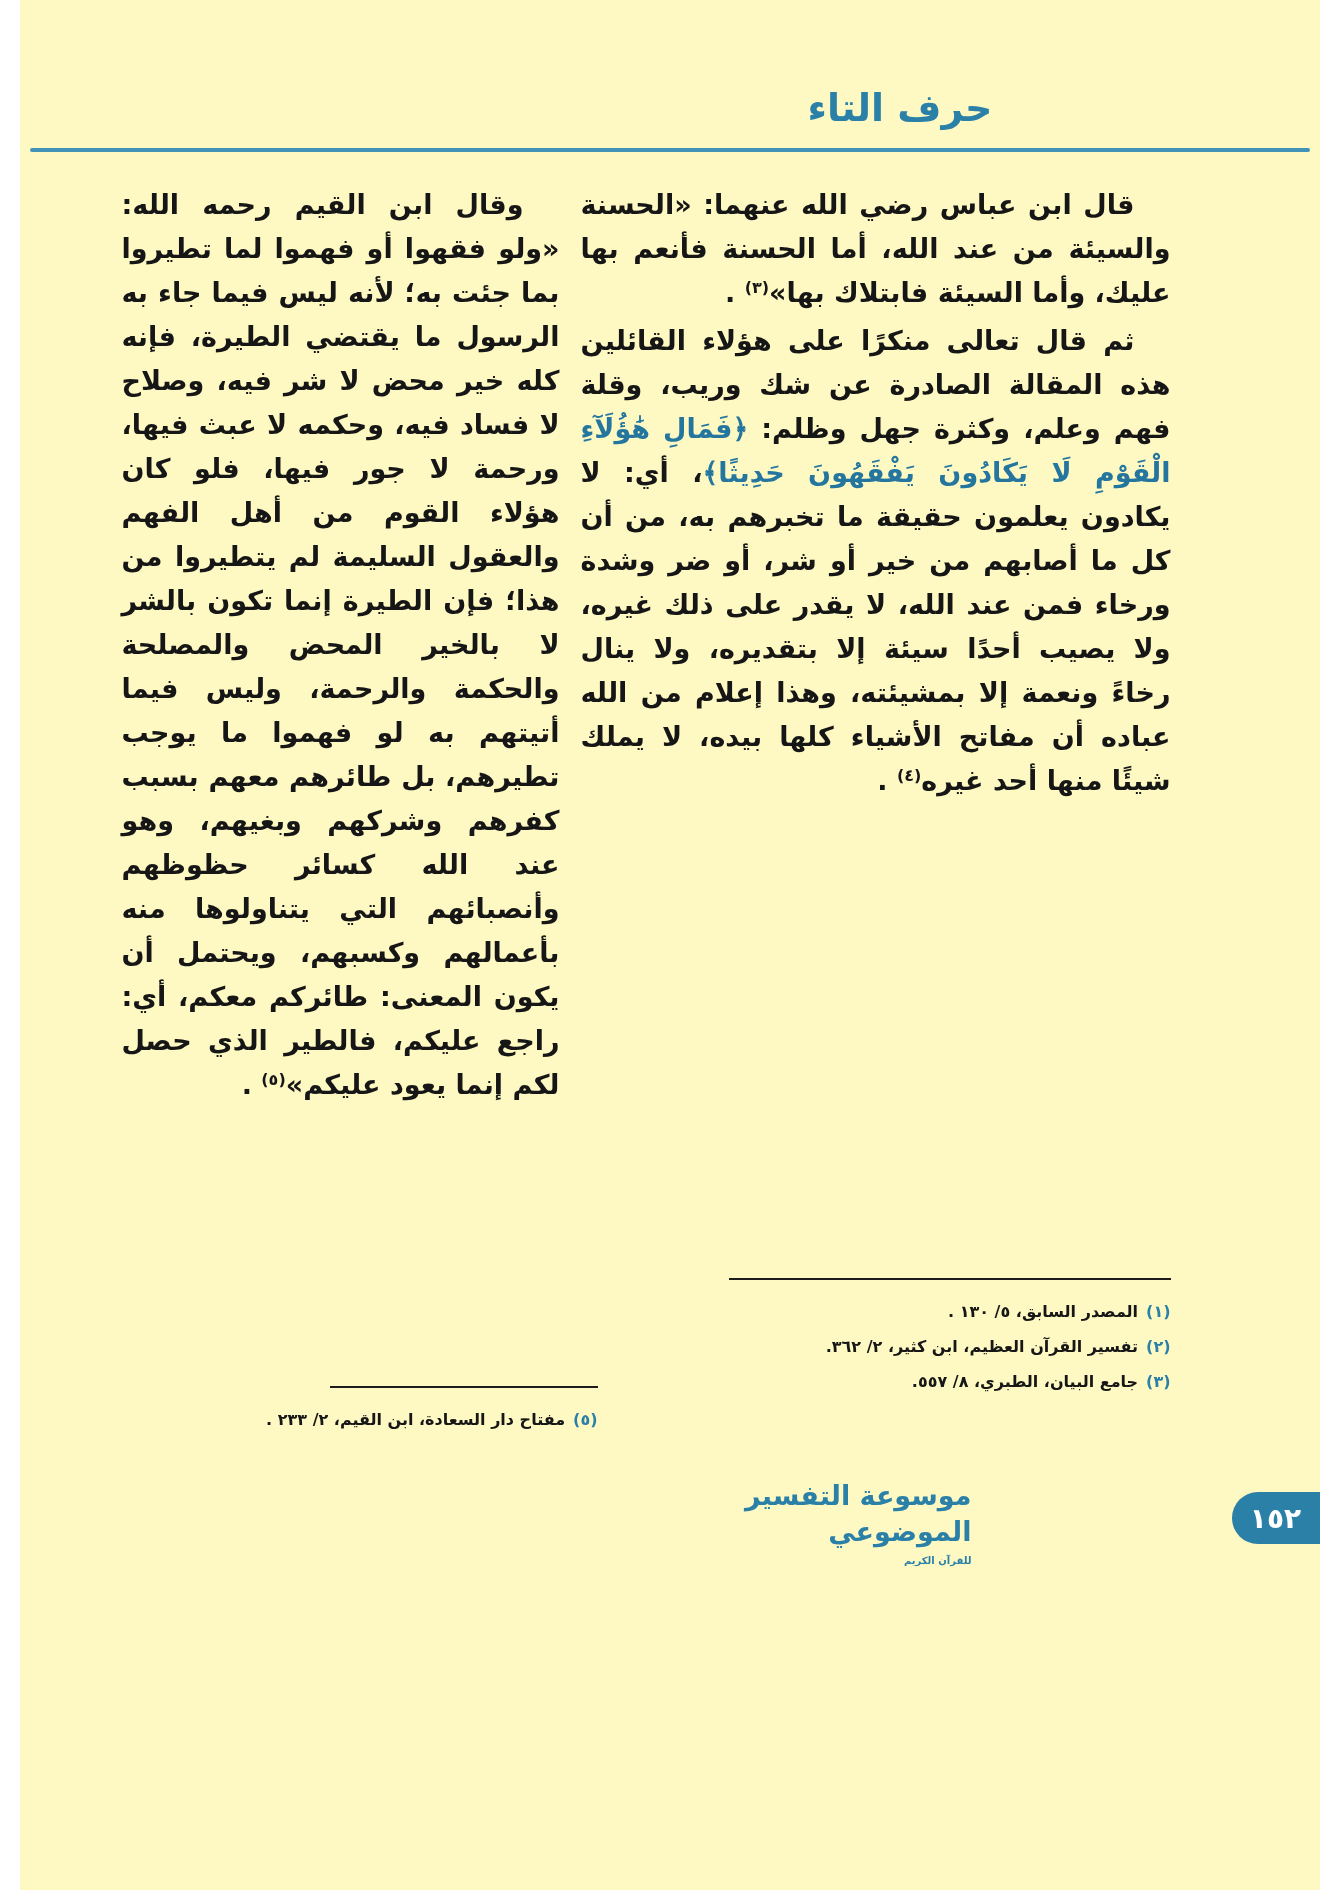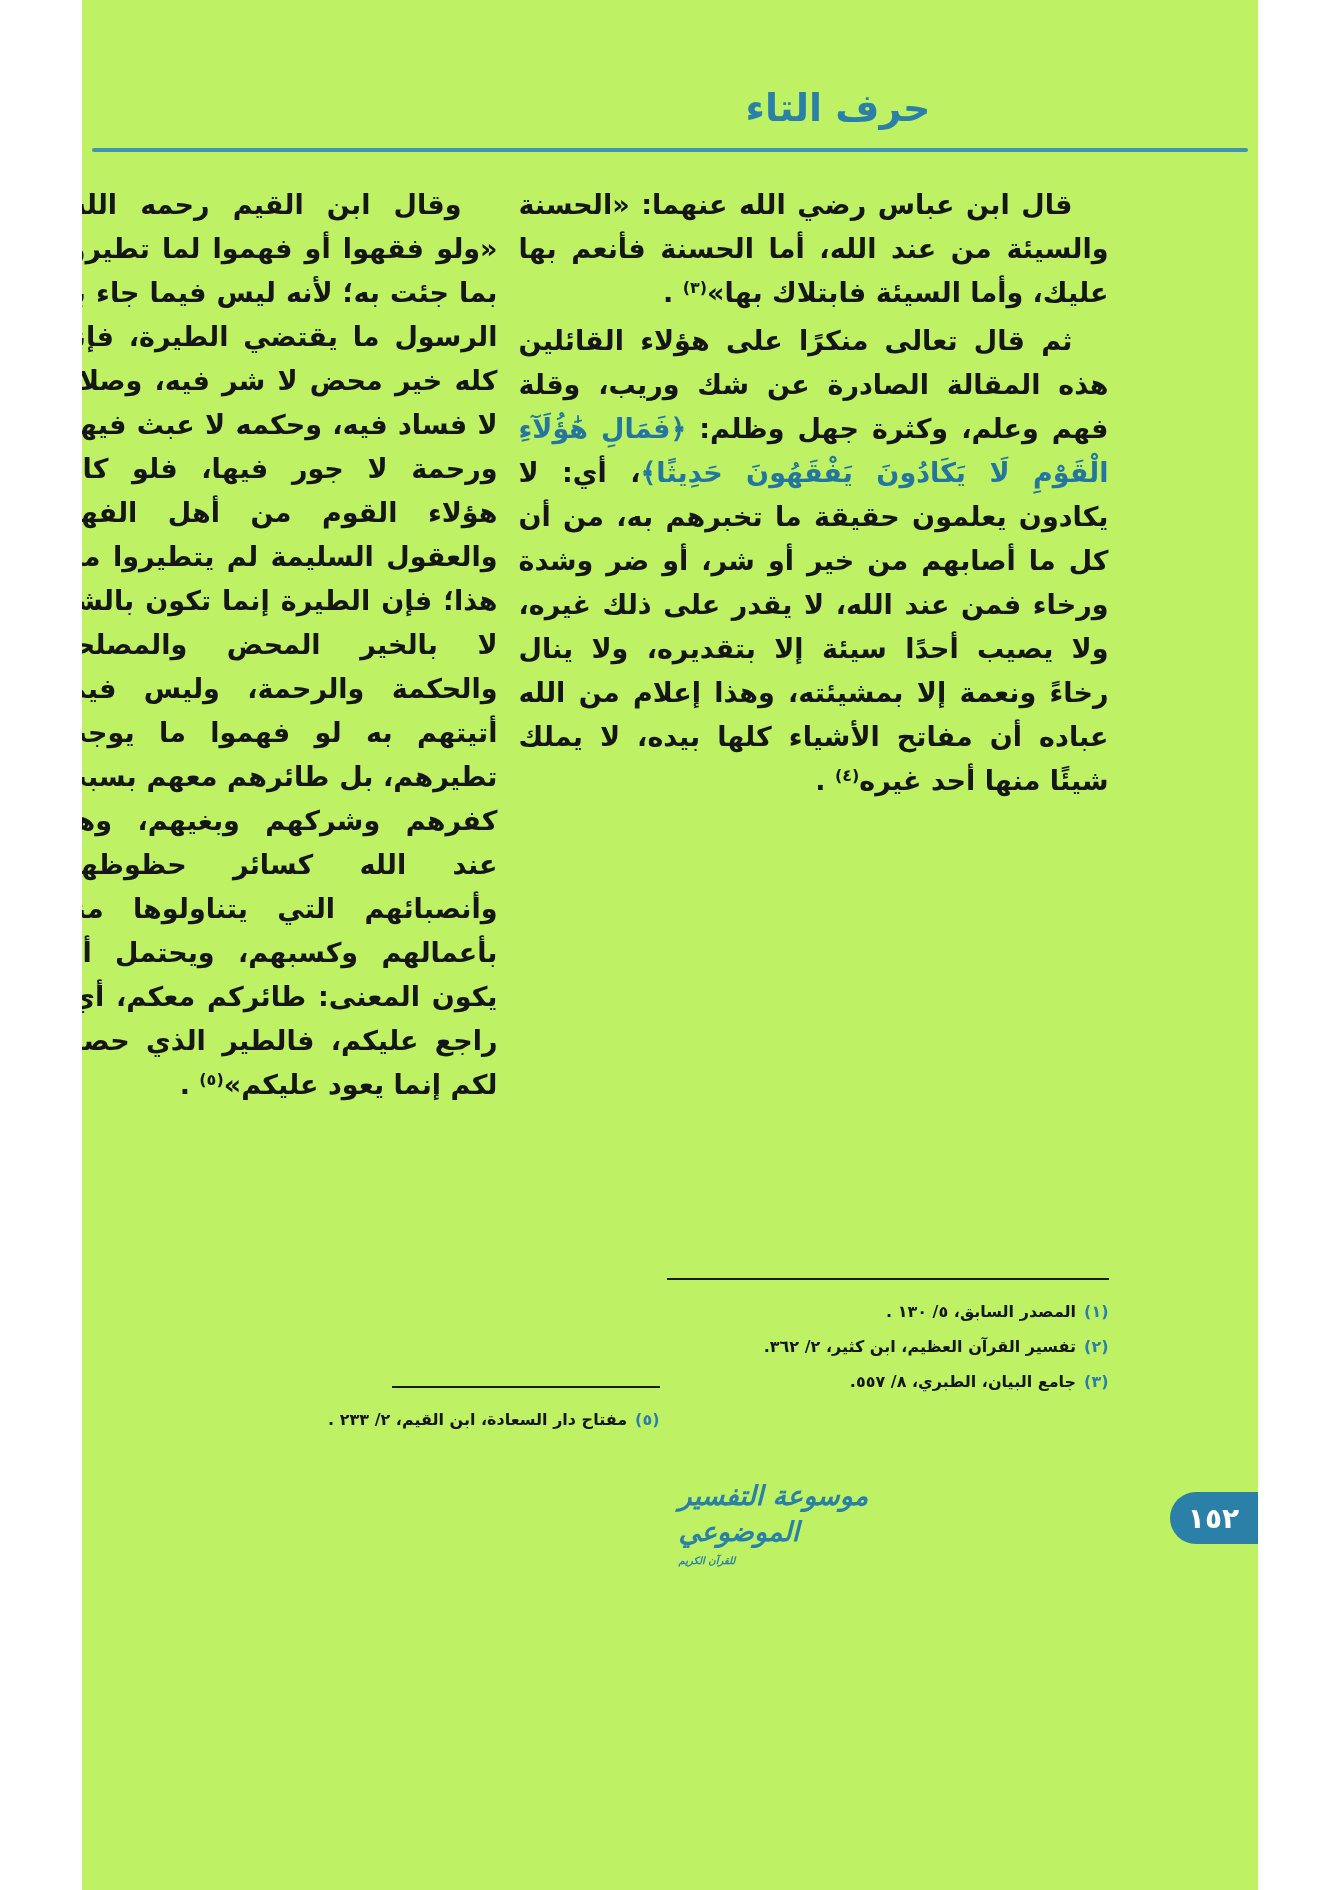--- a/index.html
+++ b/index.html
@@ -4,22 +4,22 @@
 <style>
   :root{
     --accent:#2b80a8;
     --quran:#24769f;
     --rule:#4293b8;
     --text:#161616;
   }
   html,body{margin:0;padding:0;background:#ffffff;}
   .page{
     position:relative;
-    width:1176px;height:1890px;
-    background:#bef264;
+    width:1300px;height:1890px;
+    background:#fef9c3;
     font-family:"DejaVu Sans", sans-serif;
     direction:rtl;
     overflow:hidden;
     margin:0 auto;
   }
   .chapter-title{
     position:absolute;top:86px;right:327px;
     font-size:38px;font-weight:bold;color:var(--accent);
     letter-spacing:1px;
   }
@@ -46,22 +46,22 @@
   .fn-rule{height:2px;background:#1c1c1c;margin:0 0 14px auto;}
   .fn-rule.r{width:442px;}
   .fn-rule.l{width:268px;}
   .fn{
     margin:0;font-size:16px;line-height:35px;color:var(--text);
     text-align:right;font-weight:bold;
     padding-right:58px;text-indent:-58px;
   }
   .fn-num{color:var(--accent);margin-left:8px;}
   .logo{
-    position:absolute;top:1478px;right:339px;width:240px;
-    text-align:left;color:var(--accent);font-style:italic;
+    position:absolute;top:1478px;right:348px;width:240px;
+    text-align:right;color:var(--accent);
   }
   .logo-line1{font-size:27px;font-weight:bold;line-height:36px;}
   .logo-line2{font-size:10px;font-weight:bold;letter-spacing:2px;line-height:22px;}
   .page-badge{
     position:absolute;top:1492px;right:0;width:88px;height:52px;
     background:var(--accent);border-radius:26px 0 0 26px;
     display:flex;align-items:center;justify-content:center;
     color:#ffffff;font-size:28px;font-weight:bold;
   }
 </style>

